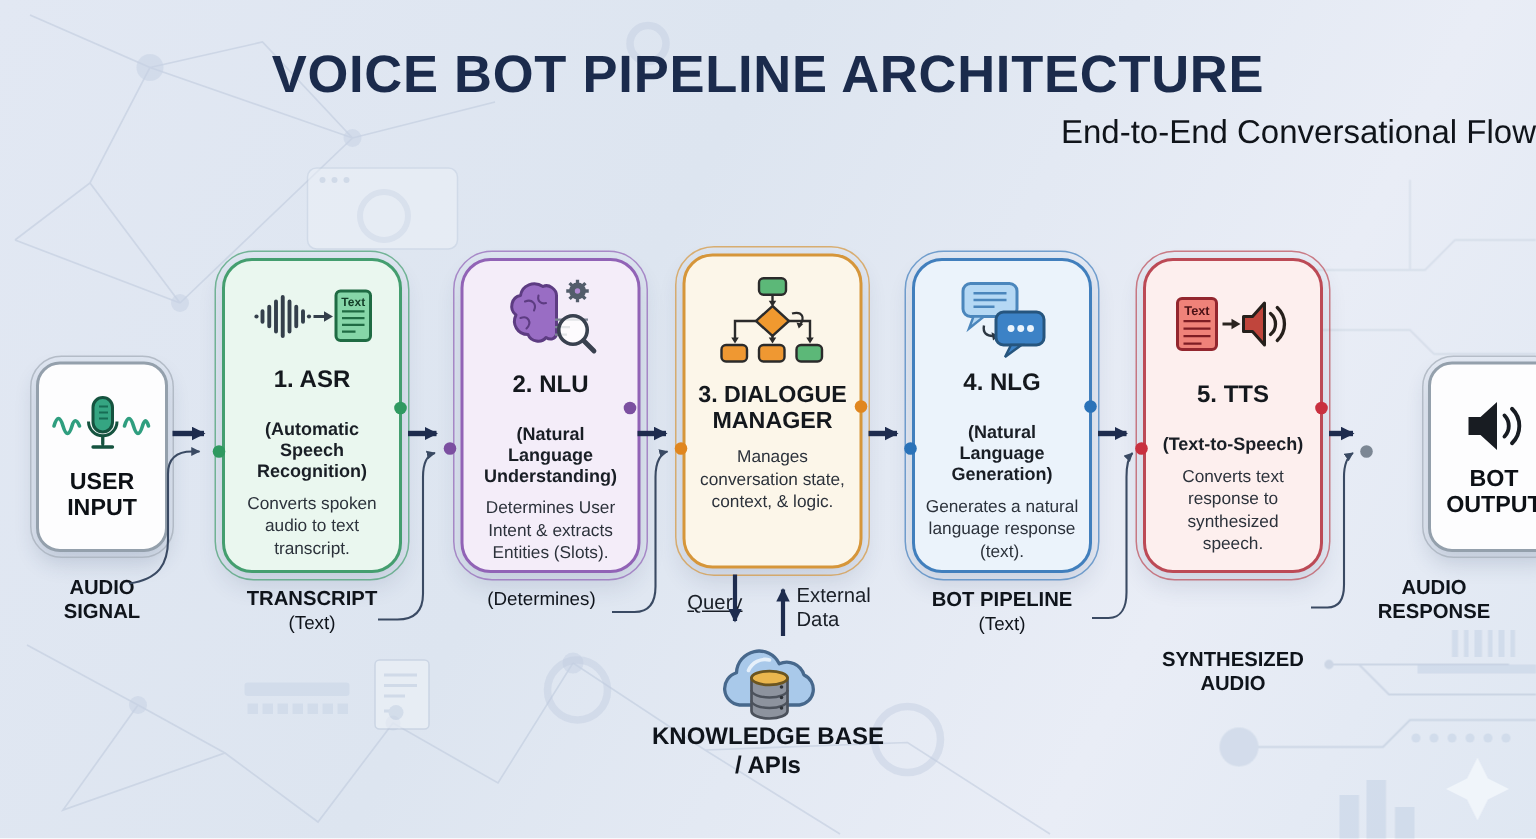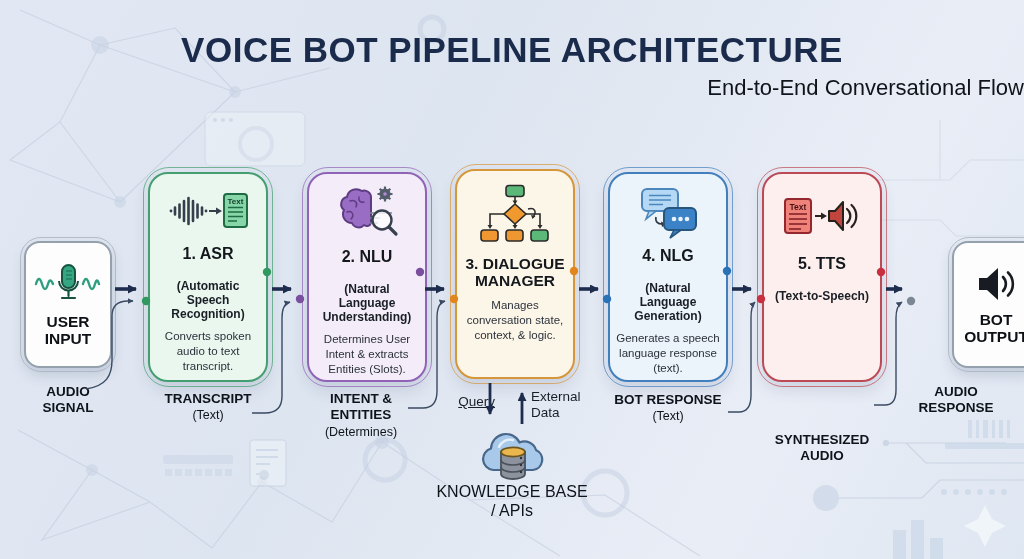--- a/index.html
+++ b/index.html
@@ -46,21 +46,21 @@
   .ep-user{left:24px;}
   .ep-bot{left:952px;}
   .endpoint .ep-label{font-weight:bold;font-size:15.5px;line-height:1.12;color:#0d1116;text-align:center;width:66px;}
 
   .caption{position:absolute;text-align:center;z-index:3;color:#0f141b;line-height:1.22;}
   .cap-main{font-weight:bold;font-size:13.5px;}
   .cap-sub{font-weight:normal;font-size:12.5px;margin-top:1px;}
 
   .flow-note{position:absolute;z-index:3;font-size:13.5px;color:#1a1f27;line-height:1.15;}
   .kb-title{position:absolute;left:432px;top:482px;width:160px;text-align:center;
-    font-weight:normal;font-size:16px;color:#0f141b;line-height:1.2;z-index:3;}
+    font-weight:bold;font-size:16px;color:#0f141b;line-height:1.2;z-index:3;}
   .kb-icon{position:absolute;left:477px;top:426px;z-index:3;}
 </style>
 </head>
 <body>
 
 <div class="canvas">
 
   <svg class="deco" width="1024" height="559" viewBox="0 0 1024 559">
     <g stroke="#b9c6da" stroke-width="1.1" fill="none" opacity="0.5">
       <path d="M20 10 L100 45 L60 122 L10 160 M100 45 L175 28 L235 92 M60 122 L120 202 M100 45 L235 92 L330 68 M120 202 L10 160 M120 202 L235 92"></path>
@@ -216,60 +216,60 @@
         <path d="M25 35.5 l5 2.5 -4 3 z" fill="#2c3642"></path>
         <rect x="28" y="22" width="32" height="22" rx="5" fill="#3c82c6" stroke="#26557e" stroke-width="2"></rect>
         <path d="M38 44 l-4 8 11 -8 z" fill="#3c82c6" stroke="#26557e" stroke-width="1.6"></path>
         <circle cx="38" cy="33" r="2.3" fill="#eaf3fb"></circle>
           <circle cx="44.5" cy="33" r="2.3" fill="#eaf3fb"></circle>
           <circle cx="51" cy="33" r="2.3" fill="#eaf3fb"></circle>
       </svg>
     </div>
     <div class="s-title">4. NLG</div>
     <div class="s-sub">(Natural Language Generation)</div>
-    <div class="s-desc">Generates a speech language response (text).</div>
+    <div class="s-desc">Generates a natural language response (text).</div>
   </div>
 
   <div class="stage st-tts">
     <div class="icon">
       <svg width="80" height="46" viewBox="0 0 80 46">
         <rect x="3" y="5" width="26" height="34" rx="3" fill="#ef8279" stroke="#93262e" stroke-width="2"></rect>
         <text x="16" y="16" text-anchor="middle" font-size="8.5" font-weight="bold" fill="#4a1115" font-family="Liberation Sans,sans-serif">Text</text>
         <path d="M7 20 h18 M7 25 h18 M7 30 h18 M7 35 h12" stroke="#7e1d24" stroke-width="1.5"></path>
         <path d="M33 22 h7" stroke="#2b2420" stroke-width="2"></path>
           <path d="M39 18.5 l6 3.5 -6 3.5 z" fill="#2b2420"></path>
         <path d="M47 17 h6 l8 -9 v28 l-8 -9 h-6 z" fill="#c0453c" stroke="#26201c" stroke-width="2" stroke-linejoin="round"></path>
         <path d="M65 15 a9 9 0 0 1 0 14 M69.5 11 a15 15 0 0 1 0 22" fill="none" stroke="#26201c" stroke-width="2.2" stroke-linecap="round"></path>
       </svg>
     </div>
     <div class="s-title">5. TTS</div>
     <div class="s-sub">(Text-to-Speech)</div>
+    <div class="s-desc">Converts text response to synthesized speech.</div>
   </div>
 
   <div class="endpoint ep-bot">
     <svg width="46" height="40" viewBox="0 0 46 40">
       <path d="M6 14 h8 L25 4 v32 L14 26 H6 z" fill="#181c22"></path>
       <path d="M30 13 a10 10 0 0 1 0 14 M35 8.5 a16 16 0 0 1 0 23" fill="none" stroke="#181c22" stroke-width="2.6" stroke-linecap="round"></path>
     </svg>
     <div class="ep-label">BOT OUTPUT</div>
   </div>
 
   <div class="caption" style="left:21px;top:384px;width:94px;">
     <div class="cap-main">AUDIO SIGNAL</div>
   </div>
   <div class="caption" style="left:145px;top:391px;width:126px;">
     <div class="cap-main">TRANSCRIPT</div>
     <div class="cap-sub">(Text)</div>
   </div>
   <div class="caption" style="left:301px;top:391px;width:120px;">
-    <div class="cap-main">INTENT &amp; ENTITIES</div>
     <div class="cap-sub">(Determines)</div>
   </div>
   <div class="caption" style="left:608px;top:392px;width:120px;">
-    <div class="cap-main">BOT RESPONSE</div>
+    <div class="cap-main">BOT PIPELINE</div>
     <div class="cap-sub">(Text)</div>
   </div>
   <div class="caption" style="left:757px;top:392px;width:130px;margin-top:40px;">
     <div class="cap-main">SYNTHESIZED AUDIO</div>
   </div>
   <div class="caption" style="left:901px;top:384px;width:110px;">
     <div class="cap-main">AUDIO RESPONSE</div>
   </div>
 
   <div class="flow-note" style="left:449px;top:394px;width:46px;text-align:right;text-decoration:underline;">Query</div>

